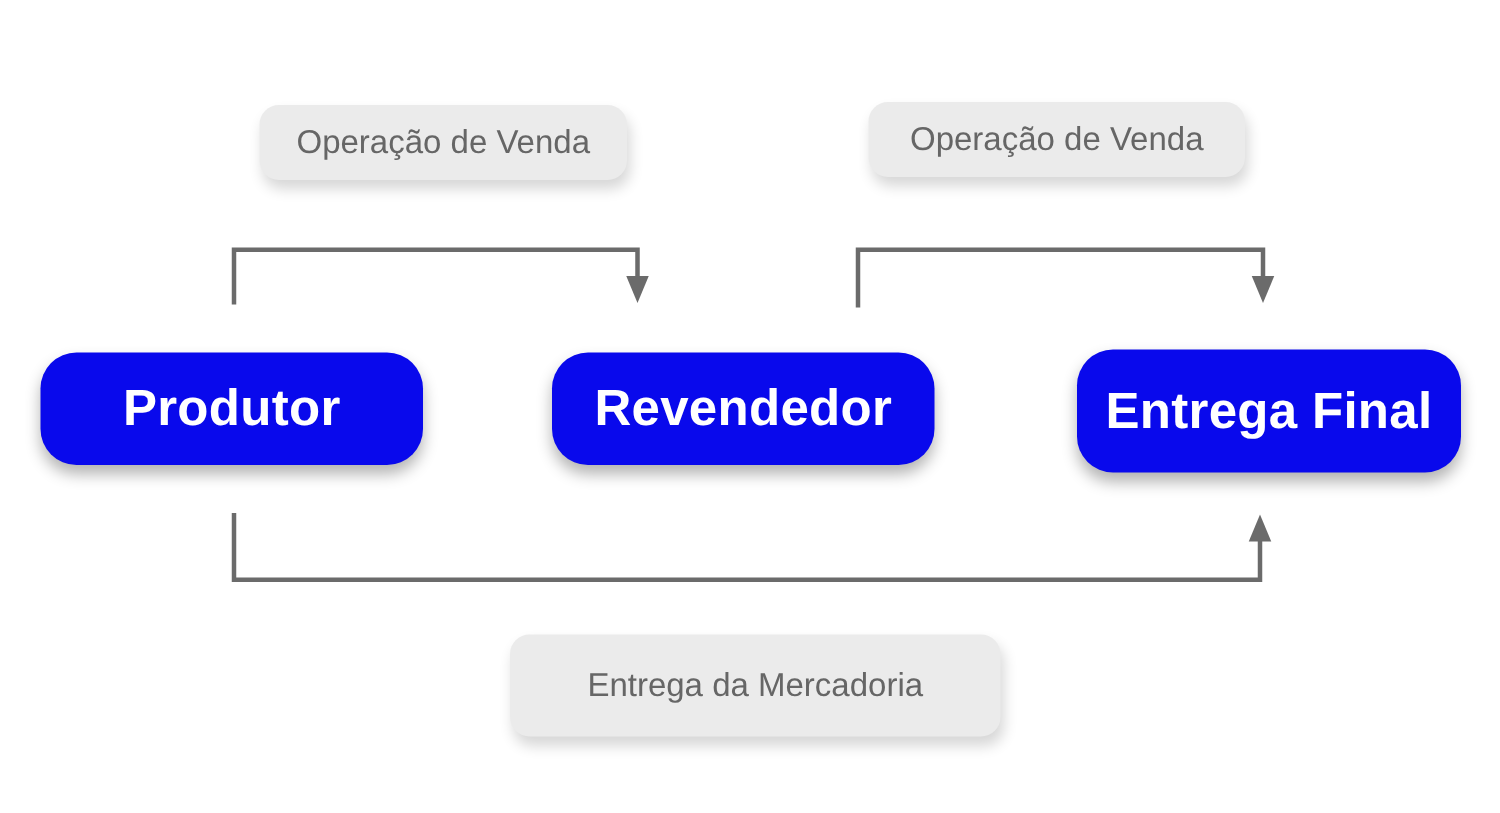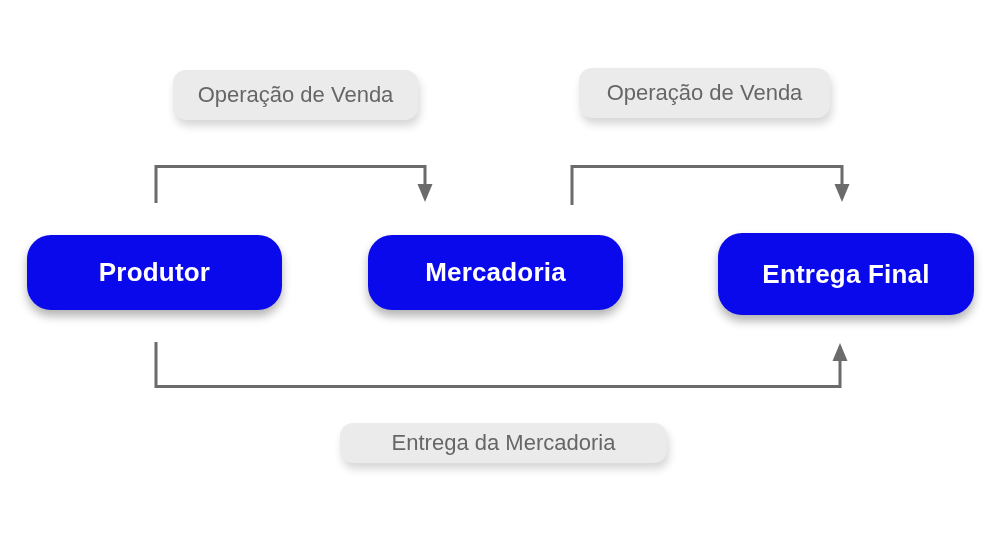--- a/index.html
+++ b/index.html
@@ -29,29 +29,29 @@
     line-height:1;
     box-shadow:2px 6px 9px rgba(0,0,0,0.16);
     white-space:nowrap;
   }
   .node{
     position:absolute;
     display:flex;align-items:center;justify-content:center;
     background:var(--node-bg);
     color:var(--node-text);
     border-radius:24px;
-    font-size:26px;
+    font-size:34px;
     font-weight:700;
     letter-spacing:0.2px;
     box-shadow:0 6px 10px rgba(0,0,0,0.30);
     white-space:nowrap;
   }
   .pill-1{left:173px;top:70px;width:245px;height:50px;}
   .pill-2{left:579px;top:68px;width:251px;height:50px;}
-  .pill-3{left:340px;top:423px;width:327px;height:40px;}
+  .pill-3{left:340px;top:423px;width:327px;height:68px;}
   .node-1{left:27px;top:235px;width:255px;height:75px;}
   .node-2{left:368px;top:235px;width:255px;height:75px;}
   .node-3{left:718px;top:233px;width:256px;height:82px;}
 </style>
 </head>
 <body>
 
 <div class="canvas">
 
   <svg class="connectors" width="1000" height="542" viewBox="0 0 1000 542">
@@ -74,19 +74,19 @@
     <span>Operação de Venda</span>
   </div>
   <div class="pill pill-3">
     <span>Entrega da Mercadoria</span>
   </div>
 
   <div class="node node-1">
     <span>Produtor</span>
   </div>
   <div class="node node-2">
-    <span>Mercadoria</span>
+    <span>Revendedor</span>
   </div>
   <div class="node node-3">
     <span>Entrega Final</span>
   </div>
 
 </div>
 
 </body></html>

